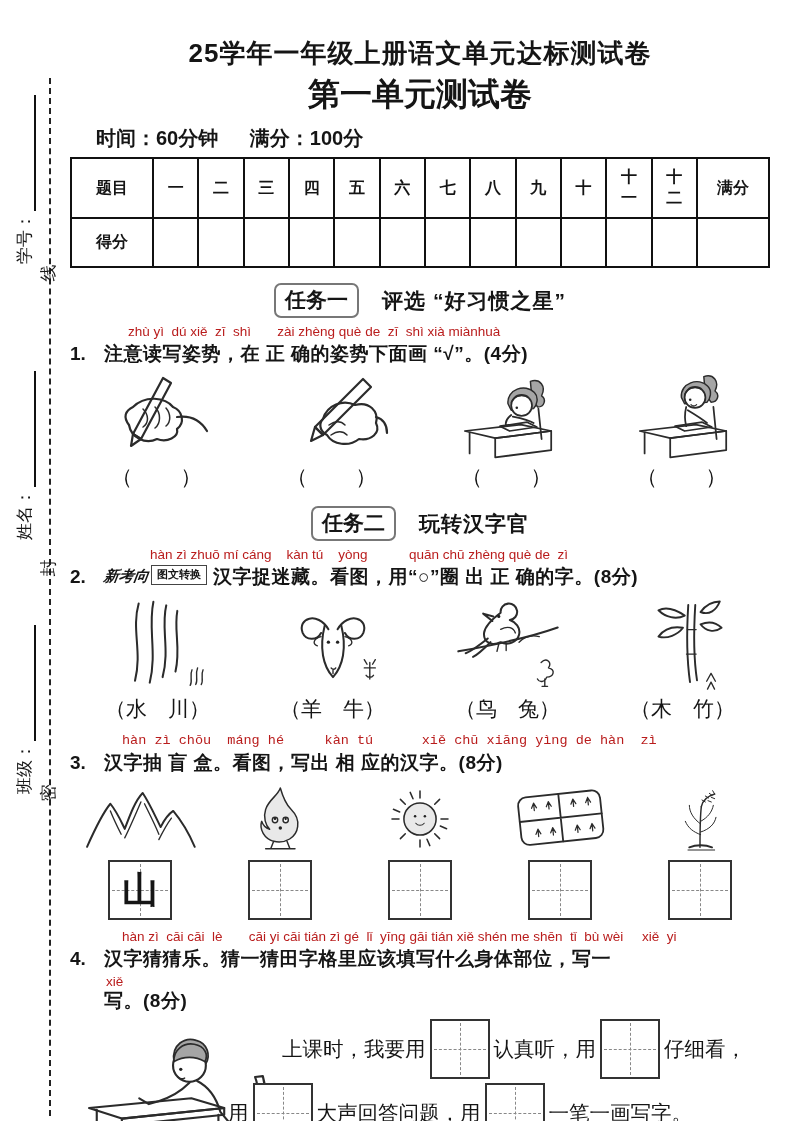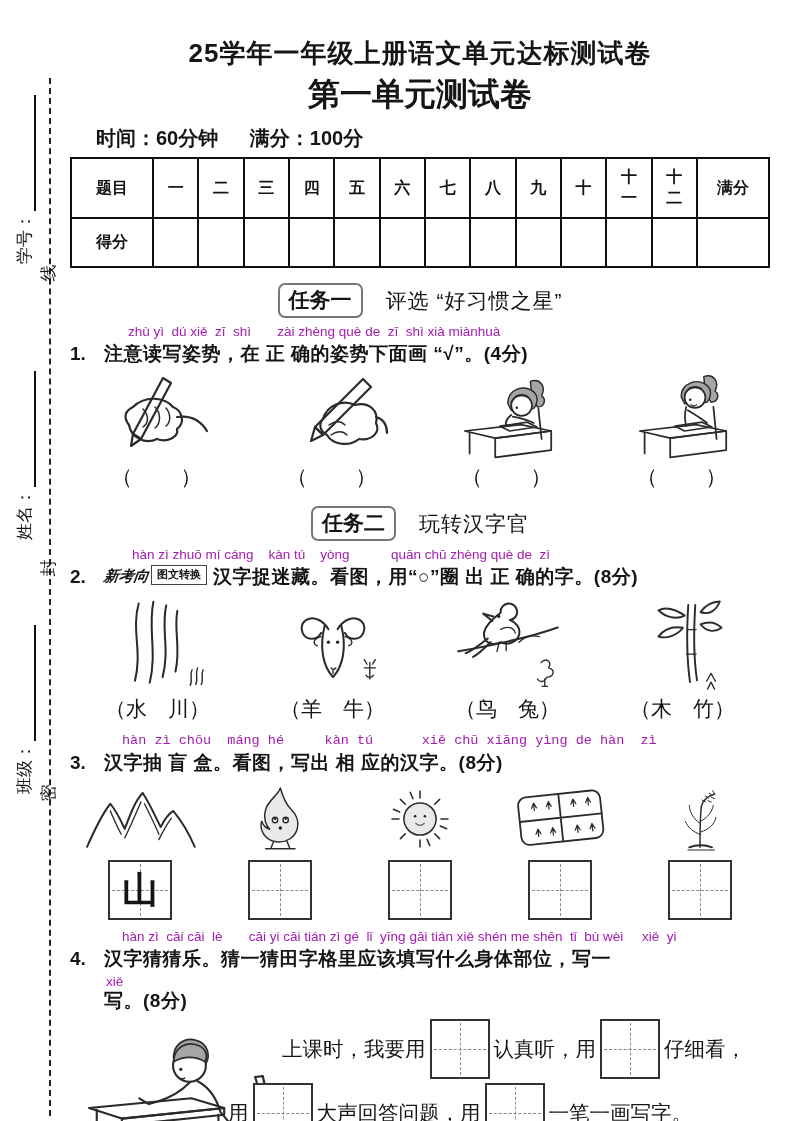--- a/index.html
+++ b/index.html
@@ -31,23 +31,23 @@
   table.score-table{width:100%;border-collapse:collapse;table-layout:fixed;margin-top:2px;}
   table.score-table td{border:2px solid #111;height:29px;text-align:center;
                        font-size:16px;font-weight:700;padding:8px;}
   table.score-table td:first-child{width:64px;}
   table.score-table td:last-child{width:54px;}
   table.score-table tr:last-child td{height:31px;}
 
   .task-banner{display:flex;justify-content:center;align-items:center;gap:23px;margin:15px 0 6px;}
   .task-badge{font-size:21px;font-weight:800;border:2px solid #777;border-radius:7px;
               padding:1px 9px 2px;}
-  .task-title{font-size:21px;font-weight:400;letter-spacing:1px;}
-
-  .q-pinyin{font-size:13.5px;color:#a21caf;white-space:pre;line-height:1.15;margin-top:4px;}
+  .task-title{font-size:21px;font-weight:700;letter-spacing:1px;}
+
+  .q-pinyin{font-size:13.5px;color:#b91c1c;white-space:pre;line-height:1.15;margin-top:4px;}
   .q-row{display:flex;align-items:baseline;font-size:19px;font-weight:600;line-height:1.4;margin-top:1px;}
   .q-num{width:34px;flex:none;}
   .q-text{letter-spacing:.5px;}
 
   .newbadge{display:inline-flex;align-items:center;margin:0 6px 0 0;position:relative;top:-2px;}
   .newbadge .nb-main{font-style:italic;font-weight:900;font-size:15px;transform:skewX(-8deg);}
   .newbadge .nb-sub{font-size:11px;border:1.5px solid #444;padding:1px 5px;margin-left:2px;font-weight:700;}
 
   .fig-row{display:flex;margin-top:8px;}
   .fig-cell{flex:1;display:flex;flex-direction:column;align-items:center;}
@@ -216,21 +216,21 @@
         </svg>
         <div class="bracket">（　　）</div>
       </div>
     </div>
 
     <div class="task-banner">
       <span class="task-badge">任务二</span>
       <span class="task-title">玩转汉字官</span>
     </div>
 
-    <div class="q-pinyin" style="margin-left:62px;">hàn zì zhuō mí cáng    kàn tú    yòng           quān chū zhèng què de  zì</div>
+    <div class="q-pinyin" style="margin-left:80px;">hàn zì zhuō mí cáng    kàn tú    yòng           quān chū zhèng què de  zì</div>
     <div class="q-row">
       <span class="q-num">2.</span>
       <span class="newbadge">
         <span class="nb-main">新考向</span>
         <span class="nb-sub">图文转换</span>
       </span>
       <span class="q-text">汉字捉迷藏。看图，用“○”圈 出 正 确的字。(8分)</span>
     </div>
 
     <div class="fig-row">

